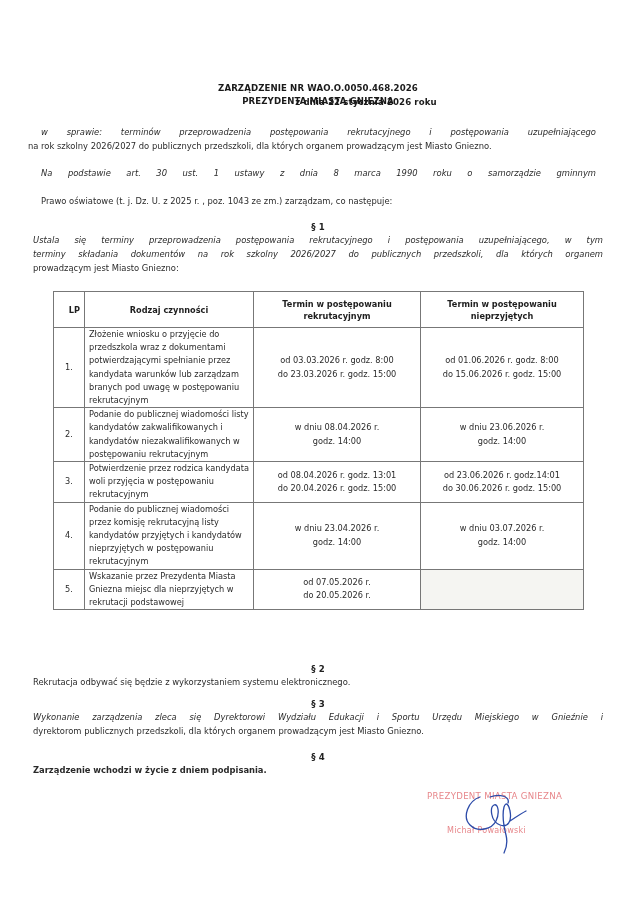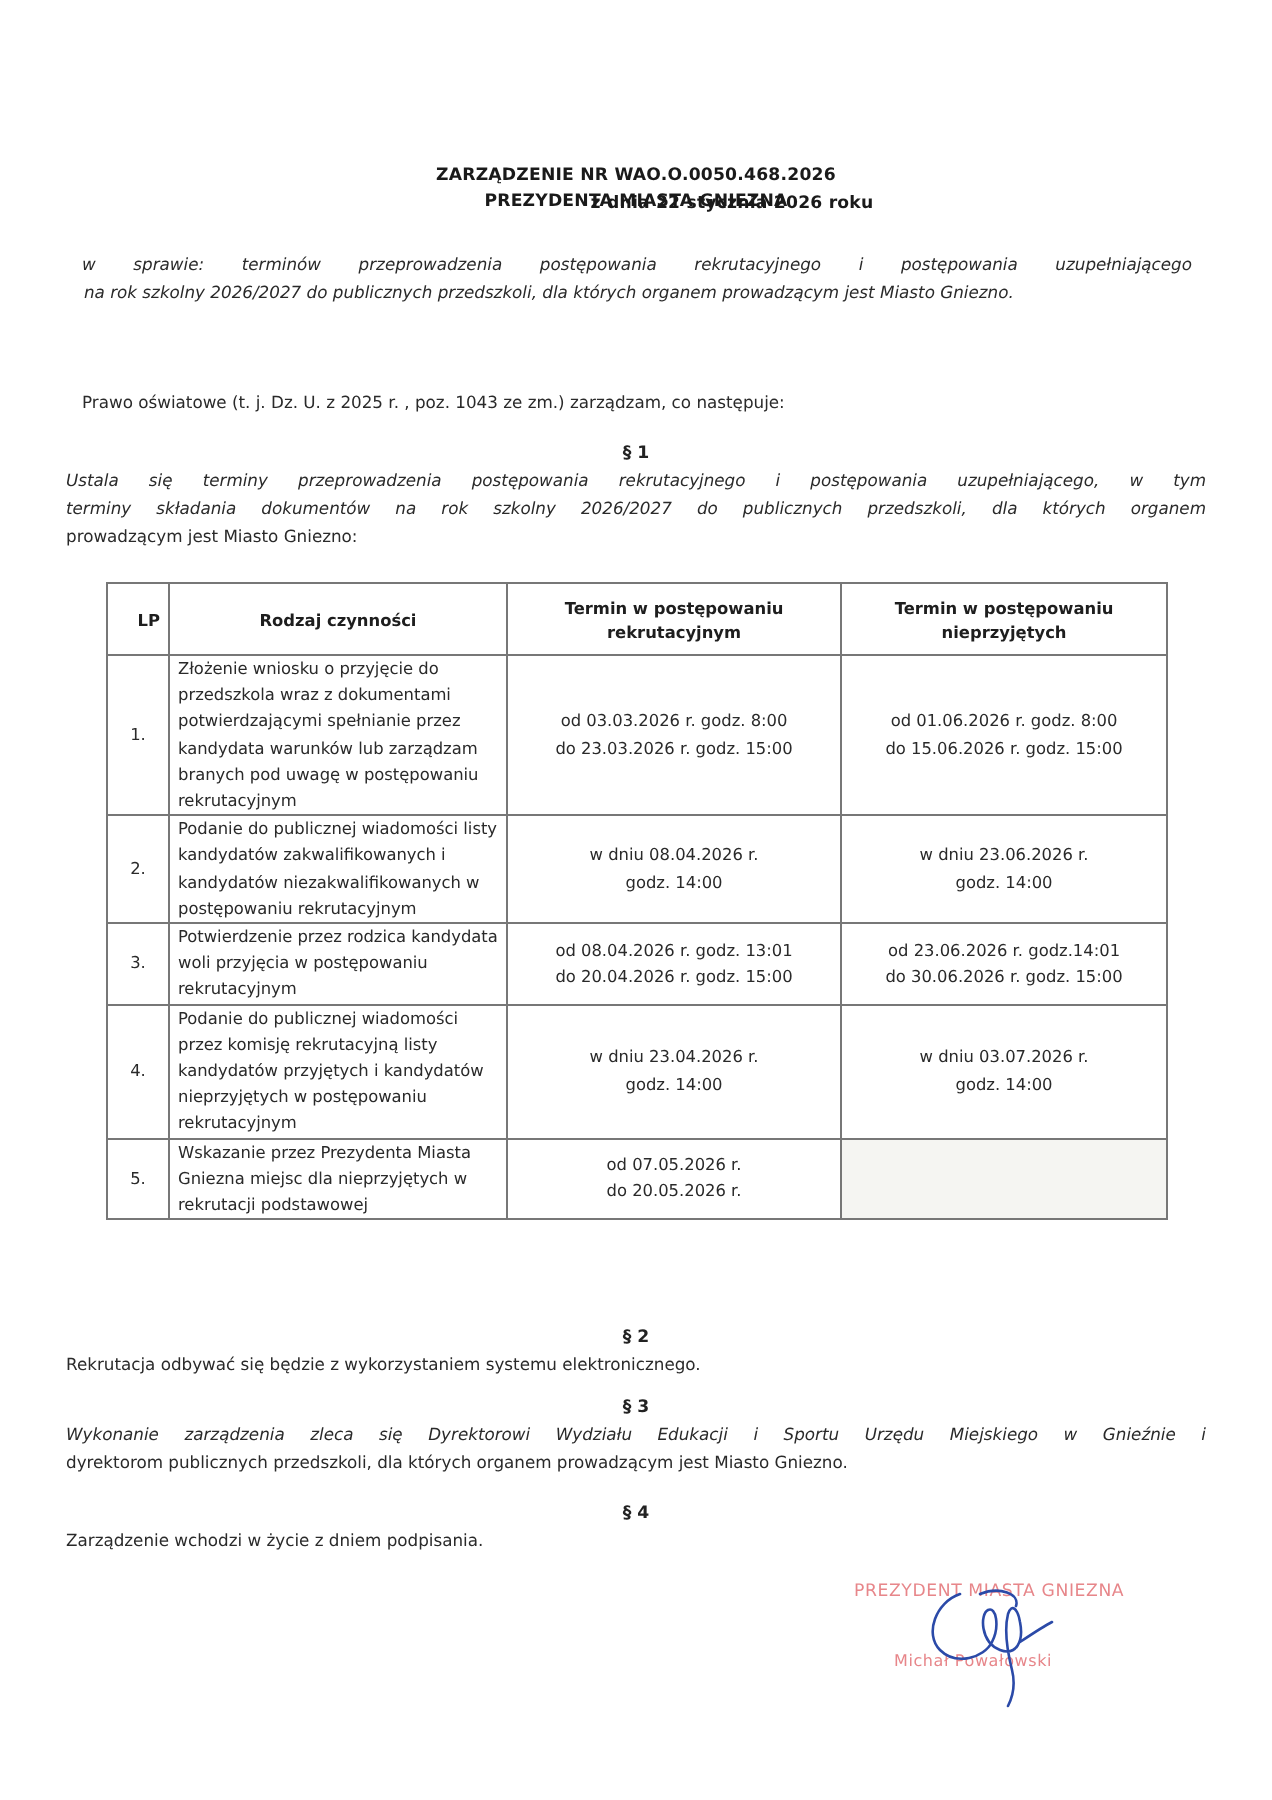--- a/index.html
+++ b/index.html
@@ -27,22 +27,23 @@
 </head>
 <body>
 
 <div class="page">
 
   <div class="hdr" style="top:83px;">ZARZĄDZENIE  NR WAO.O.0050.468.2026</div>
   <div class="hdr" style="top:96px;">PREZYDENTA  MIASTA  GNIEZNA</div>
   <div class="hdr" style="top:97px;margin-left:48px;">z dnia 22 stycznia 2026 roku</div>
 
   <div class="para just" style="left:41px; top:126px; width:555px;">w sprawie: terminów przeprowadzenia postępowania rekrutacyjnego i postępowania uzupełniającego</div>
-  <div class="para" style="left:42px; top:140px; width:555px;font-style:italic;">na rok szkolny 2026/2027 do publicznych przedszkoli, dla których organem prowadzącym jest Miasto Gniezno.</div>
+  <div class="para" style="left:28px; top:140px; width:555px;">na rok szkolny 2026/2027 do publicznych przedszkoli, dla których organem prowadzącym jest Miasto Gniezno.</div>
 
+  <div class="para just" style="left:41px; top:167px; width:555px;">Na podstawie art. 30 ust. 1 ustawy z dnia 8 marca 1990 roku o samorządzie gminnym</div>
   <div class="para" style="left:41px; top:195px; width:555px;">Prawo oświatowe (t. j. Dz. U. z 2025 r. , poz. 1043 ze zm.) zarządzam, co następuje:</div>
 
   <div class="sect" style="top:222px;">§ 1</div>
   <div class="para just" style="left:33px; top:234px; width:570px;">Ustala się terminy przeprowadzenia postępowania rekrutacyjnego i postępowania uzupełniającego, w tym</div>
   <div class="para just" style="left:33px; top:248px; width:570px;">terminy składania dokumentów na rok szkolny 2026/2027 do publicznych przedszkoli, dla których organem</div>
   <div class="para" style="left:33px; top:262px; width:570px;">prowadzącym jest Miasto Gniezno:</div>
 
   <table class="sched">
     <thead>
       <tr>
@@ -114,21 +115,21 @@
   </table>
 
   <div class="sect" style="top:664px;">§ 2</div>
   <div class="para" style="left:33px; top:676px; width:570px;">Rekrutacja odbywać się będzie z wykorzystaniem systemu elektronicznego.</div>
 
   <div class="sect" style="top:699px;">§ 3</div>
   <div class="para just" style="left:33px; top:711px; width:570px;">Wykonanie zarządzenia zleca się Dyrektorowi Wydziału Edukacji i Sportu Urzędu Miejskiego w Gnieźnie i</div>
   <div class="para" style="left:33px; top:725px; width:570px;">dyrektorom publicznych przedszkoli, dla których organem prowadzącym jest Miasto Gniezno.</div>
 
   <div class="sect" style="top:752px;">§ 4</div>
-  <div class="para" style="left:33px; top:764px; width:570px;">Zarządzenie wchodzi w życie z dniem podpisania.</div>
+  <div class="para" style="left:33px; top:764px; width:570px;font-weight:bold;">Zarządzenie wchodzi w życie z dniem podpisania.</div>
 
   <div class="stamp" style="left:427px; top:791px;">PREZYDENT MIASTA GNIEZNA</div>
   <div class="stamp" style="left:447px; top:826px; font-size:8px;">Michał Powałowski</div>
 
   <svg class="sig" width="90" height="70" viewBox="0 0 90 70">
     <path d="M20 10 C 8 14, 2 30, 10 38 C 18 46, 32 42, 36 34 C 40 26, 38 16, 34 18 C 30 20, 30 34, 40 38 C 48 41, 52 34, 50 24 C 49 18, 46 14, 44 20 C 42 28, 44 40, 46 48 C 48 56, 46 62, 44 66 M 30 10 C 40 6, 50 10, 48 16 M 50 34 C 56 30, 62 26, 66 24" fill="none" stroke="#2b4aa8" stroke-width="1.3" stroke-linecap="round"></path>
   </svg>
 
 </div>
 

